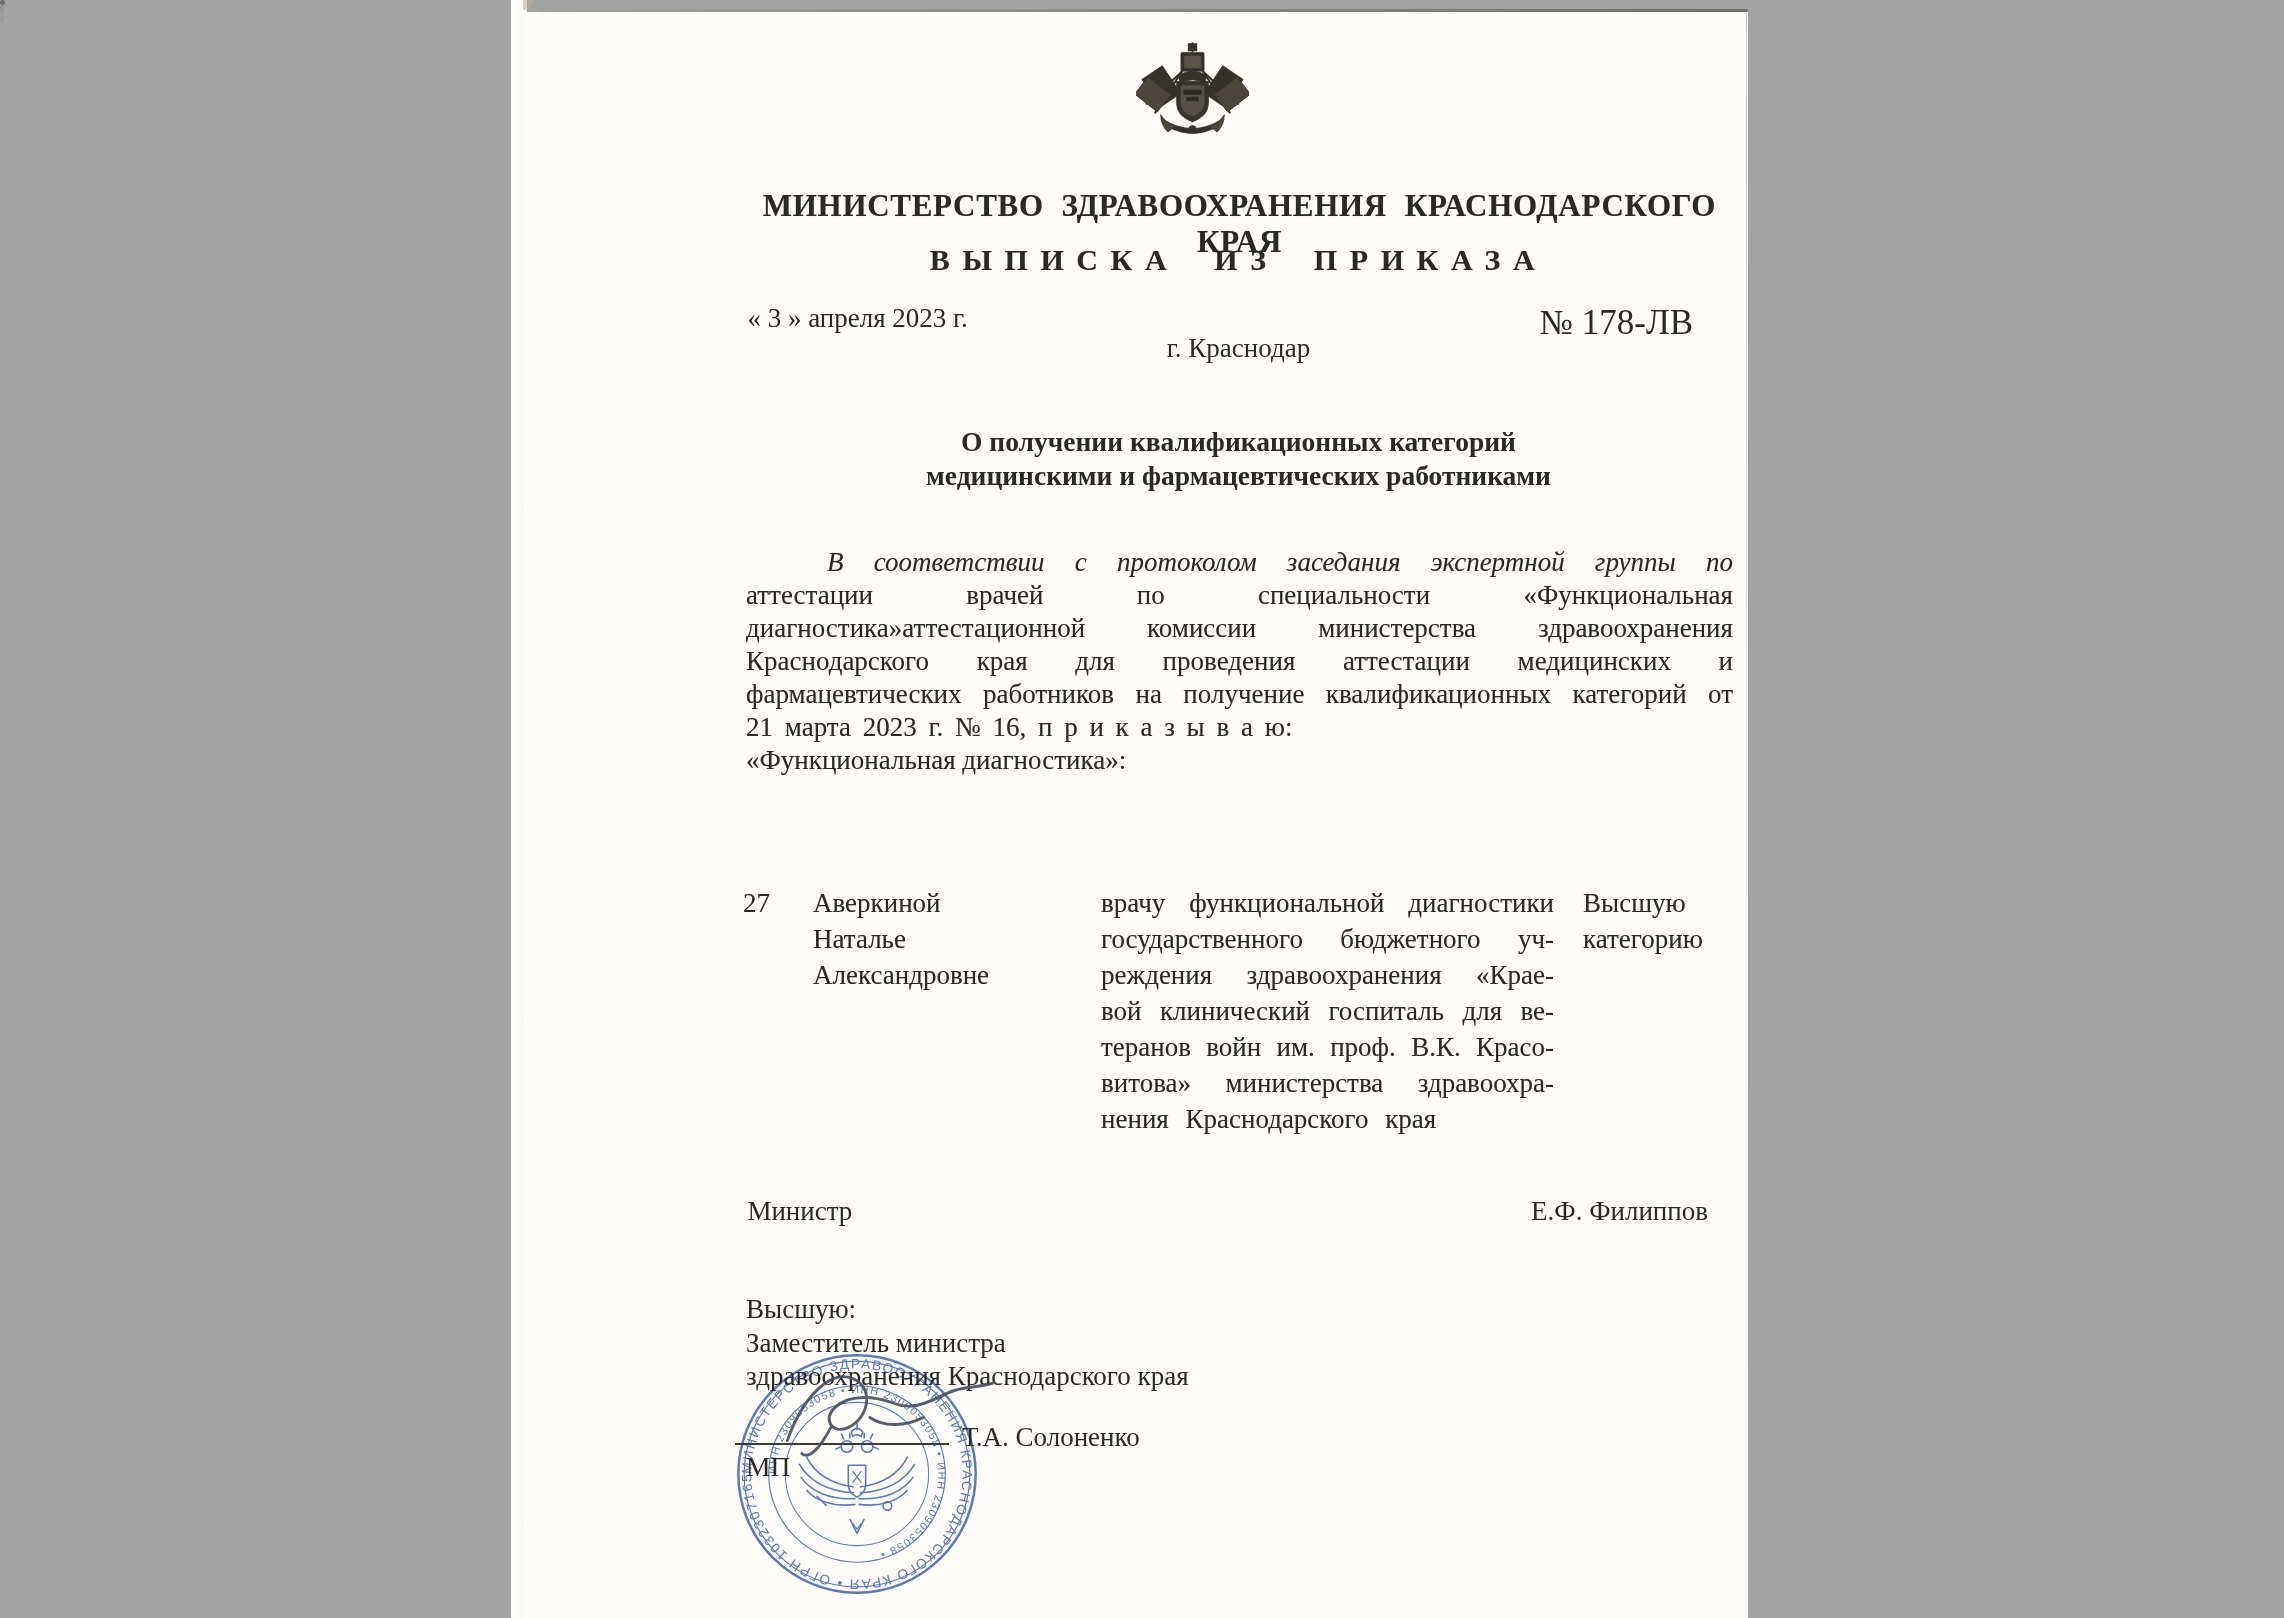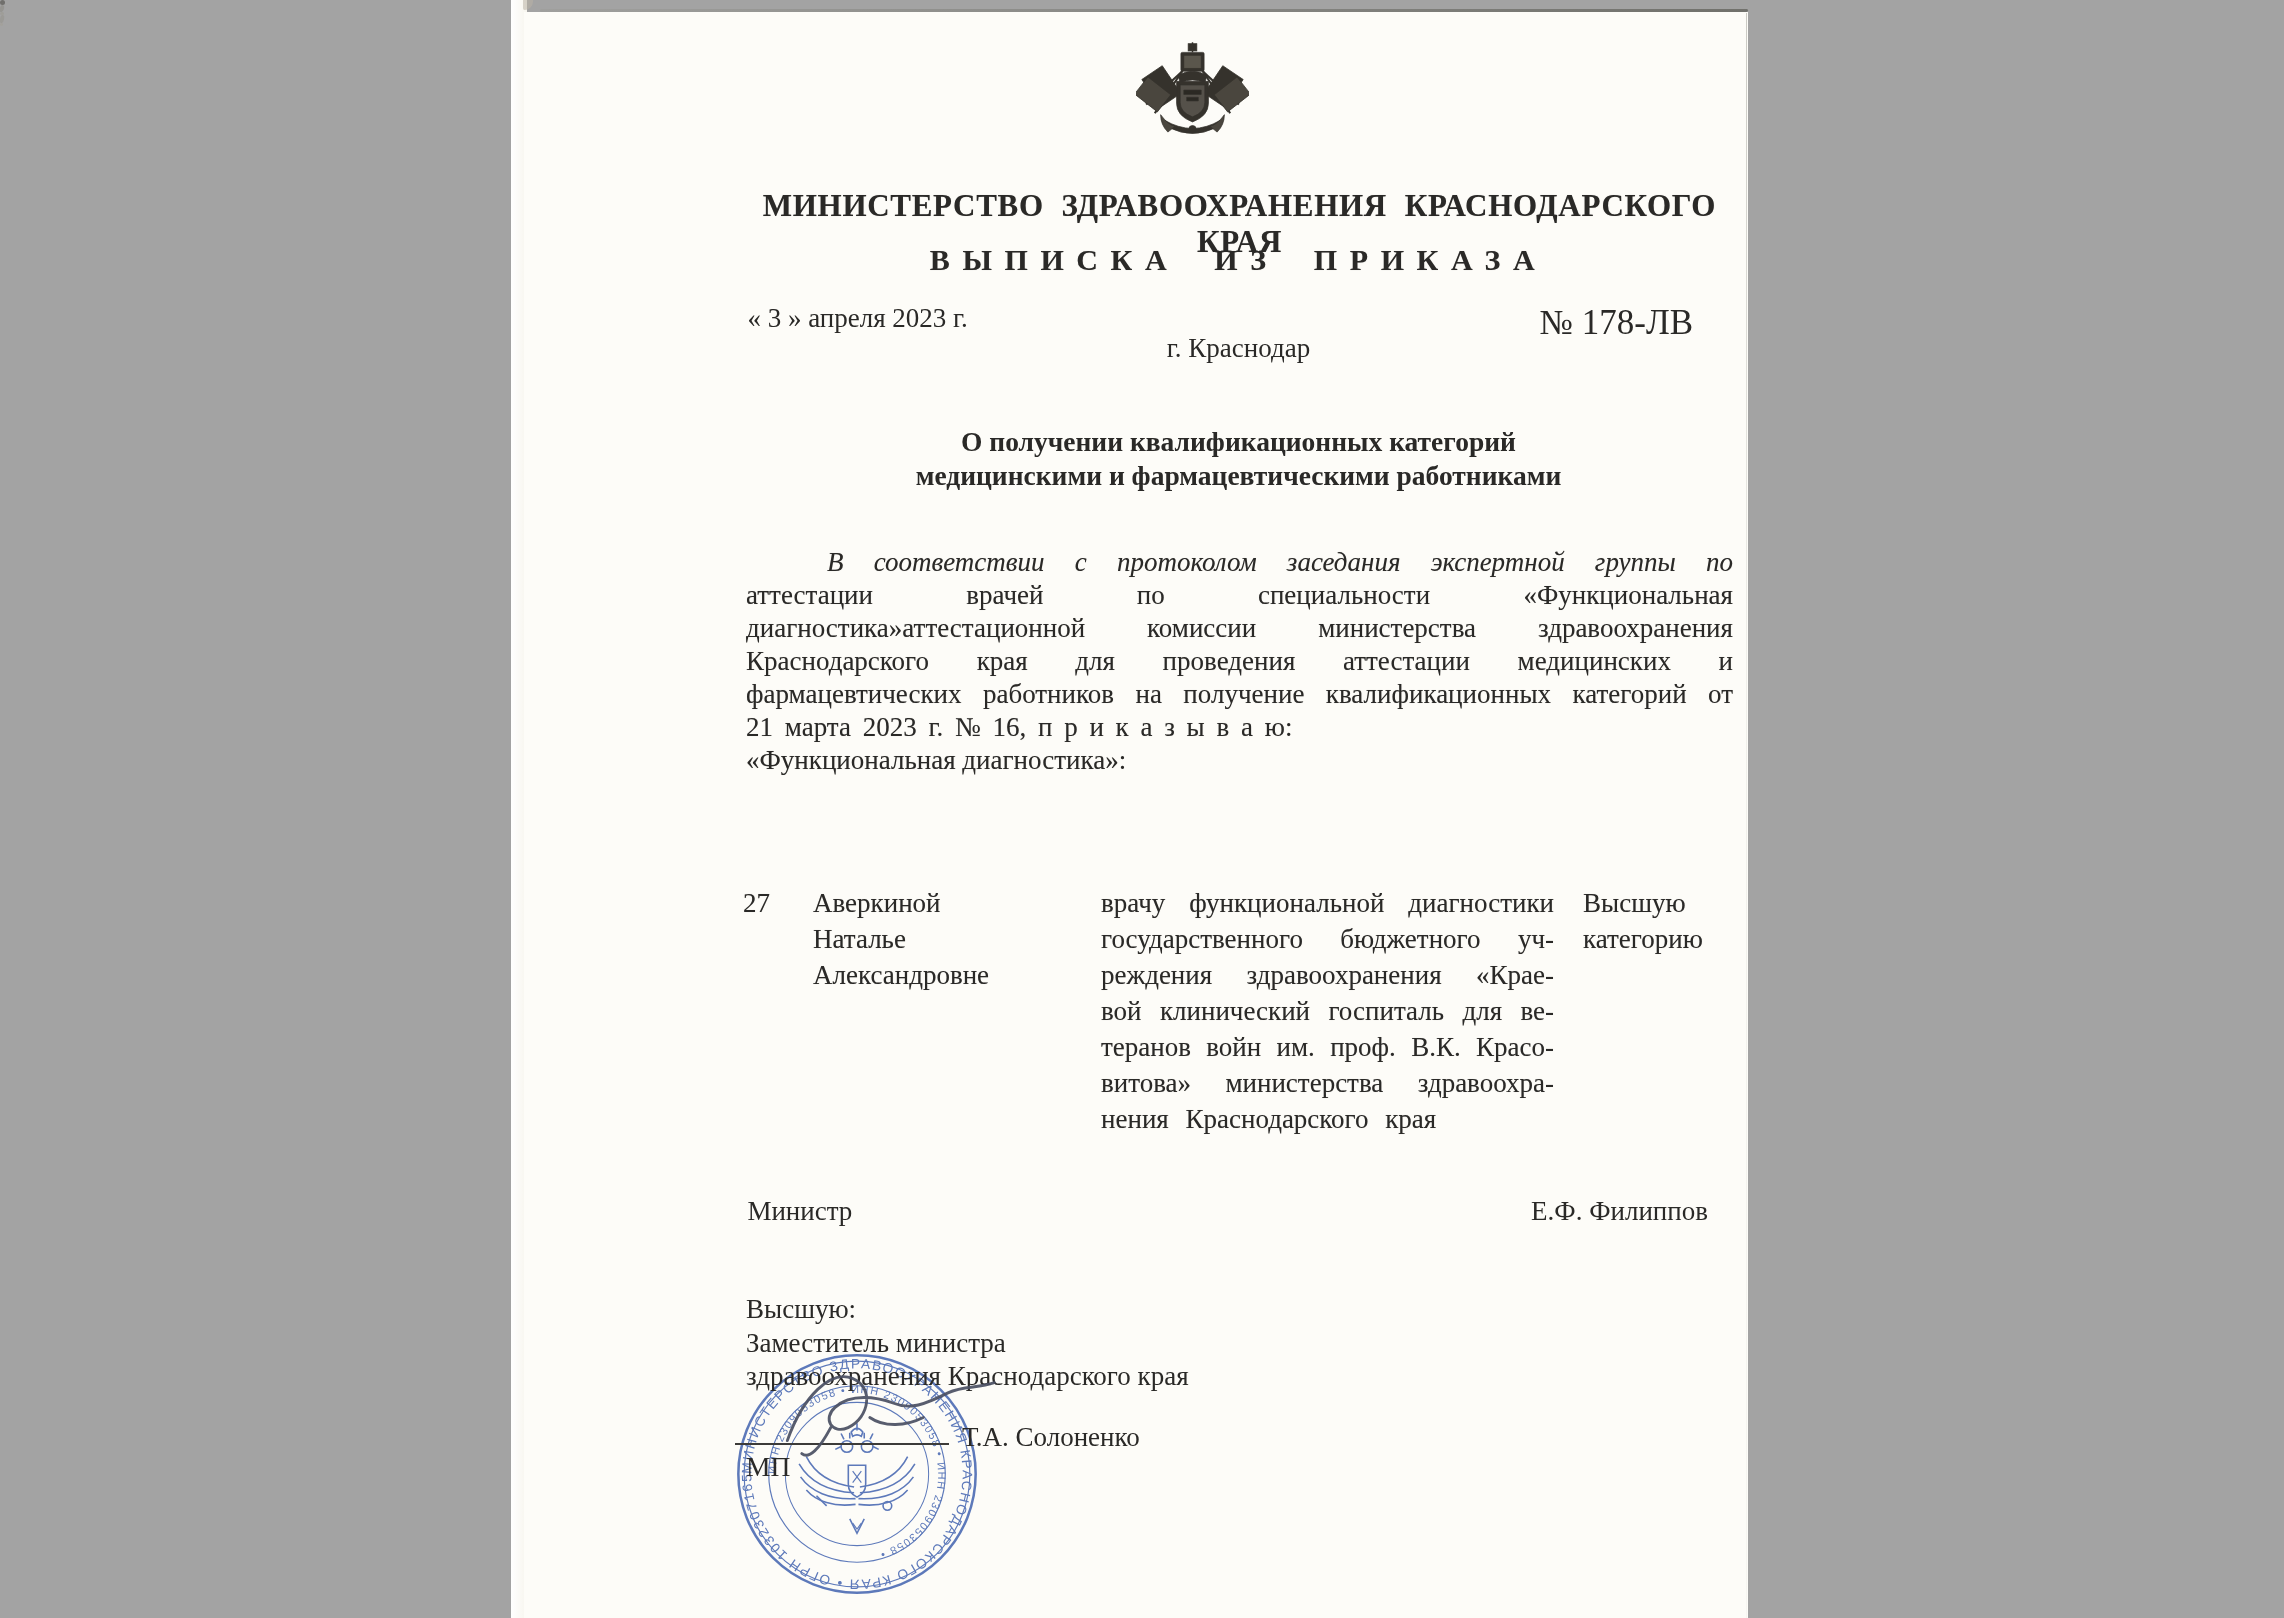--- a/index.html
+++ b/index.html
@@ -130,21 +130,21 @@
   <div class="abs vypiska">ВЫПИСКА ИЗ ПРИКАЗА</div>
 
   <div class="abs dateline">
     <span class="date">« 3 » апреля  2023 г.</span>
     <span class="num">№  178-ЛВ</span>
   </div>
   <div class="abs city">г. Краснодар</div>
 
   <div class="abs subject">
     <div>О получении квалификационных категорий</div>
-    <div>медицинскими и фармацевтическими работниками</div>
+    <div>медицинскими и фармацевтических работниками</div>
   </div>
 
   <div class="abs para">
     <div class="pl jl ind">В соответствии с протоколом заседания экспертной группы по</div>
     <div class="pl jl">аттестации врачей по специальности «Функциональная</div>
     <div class="pl jl">диагностика»аттестационной комиссии министерства здравоохранения</div>
     <div class="pl jl">Краснодарского края для проведения аттестации медицинских и</div>
     <div class="pl jl">фармацевтических работников на получение квалификационных категорий от</div>
     <div class="pl ws">21 марта 2023 г. № 16, п р и к а з ы в а ю:</div>
     <div class="pl">«Функциональная диагностика»:</div>

